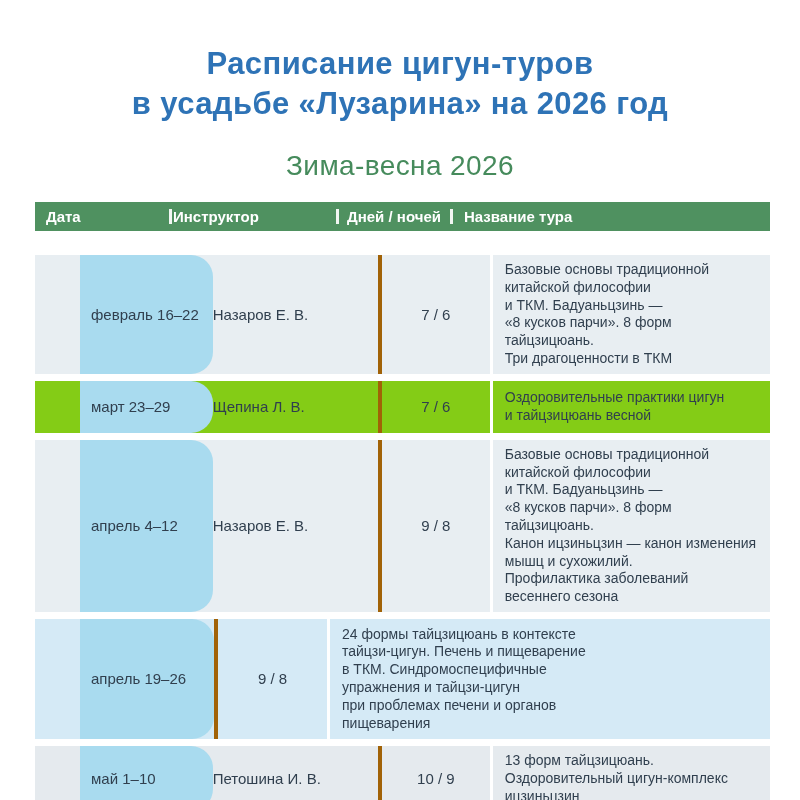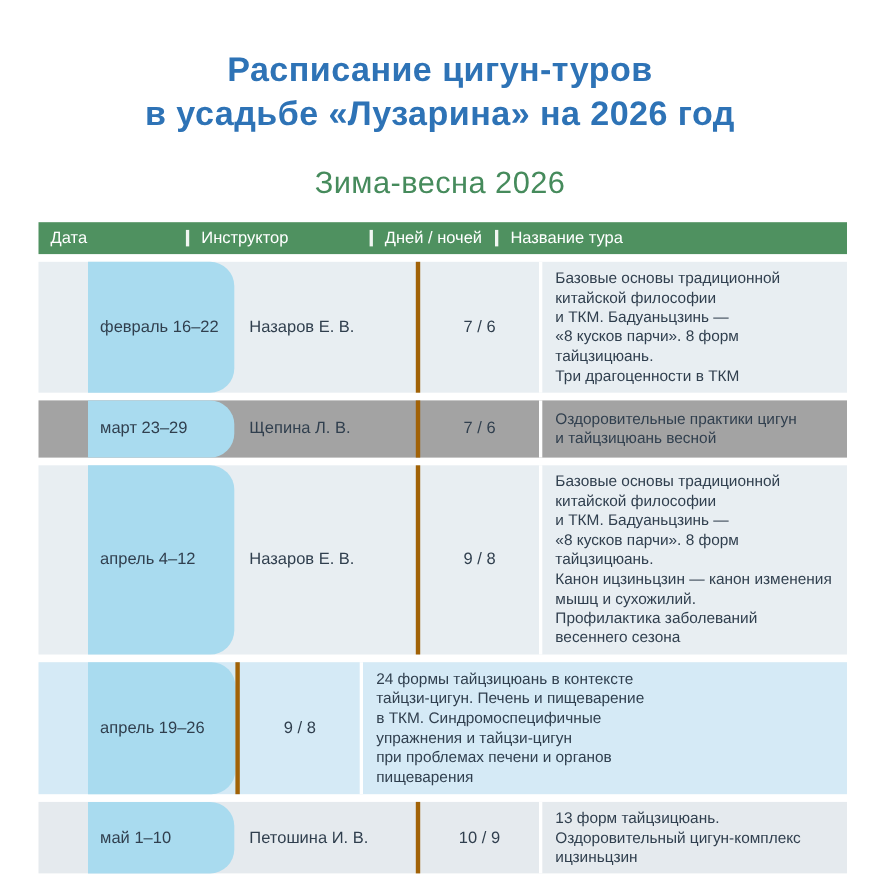--- a/index.html
+++ b/index.html
@@ -51,26 +51,26 @@
     color: #303f4e;
   }
   .thead {
     position: relative;
     display: flex;
     align-items: center;
     height: 29px;
     background: #4f9160;
     color: #ffffff;
     font-size: 15px;
-    font-weight: 400;
-    margin-bottom: 7px;
+    font-weight: 700;
+    margin-bottom: 24px;
   }
   .th { display: flex; align-items: center; height: 100%; box-sizing: border-box; }
   .th.c1 { width: 134px; padding-left: 11px; }
-  .th.c2 { width: 167px; padding-left: 14px; }
+  .th.c2 { width: 167px; padding-left: 4px; }
   .th.c3 { width: 116px; justify-content: center; }
   .th.c4 { width: 318px; padding-left: 12px; }
   .hdiv {
     position: absolute;
     top: 7px;
     width: 3px;
     height: 15px;
     background: rgba(255,255,255,0.92);
   }
   .hdiv.d1 { left: 134px; }
@@ -78,38 +78,38 @@
   .hdiv.d3 { left: 415px; }
 
   .row {
     position: relative;
     display: flex;
     align-items: stretch;
     margin-bottom: 7px;
     font-size: 15px;
   }
   .row.alt-a { background: #e8eef2; }
-  .row.alt-b { background: #a3a3a3; }
+  .row.alt-b { background: #84cc16; }
   .row.alt-c { background: #d5eaf6; }
   .row.alt-d { background: #e5eaee; }
   .row.h1 { min-height: 93px; }
   .row.h2 { min-height: 52px; }
   .row.h3 { min-height: 142px; }
   .row.h4 { min-height: 120px; }
   .row.h5 { min-height: 65px; }
 
   .cell { display: flex; align-items: center; box-sizing: border-box; }
   .cell.date {
     width: 134px;
     padding-left: 11px;
     background: #a9dbef;
     border-radius: 0 22px 22px 0;
     margin-left: 45px;
   }
-  .cell.instr { width: 167px; padding-left: 14px; }
+  .cell.instr { width: 167px; }
   .cell.days  {
     width: 116px;
     justify-content: center;
     border-left: 4px solid #a16207;
     border-right: 3px solid #ffffff;
   }
   .cell.tour {
     width: 280px;
     padding: 6px 8px 6px 12px;
     font-size: 14px;

